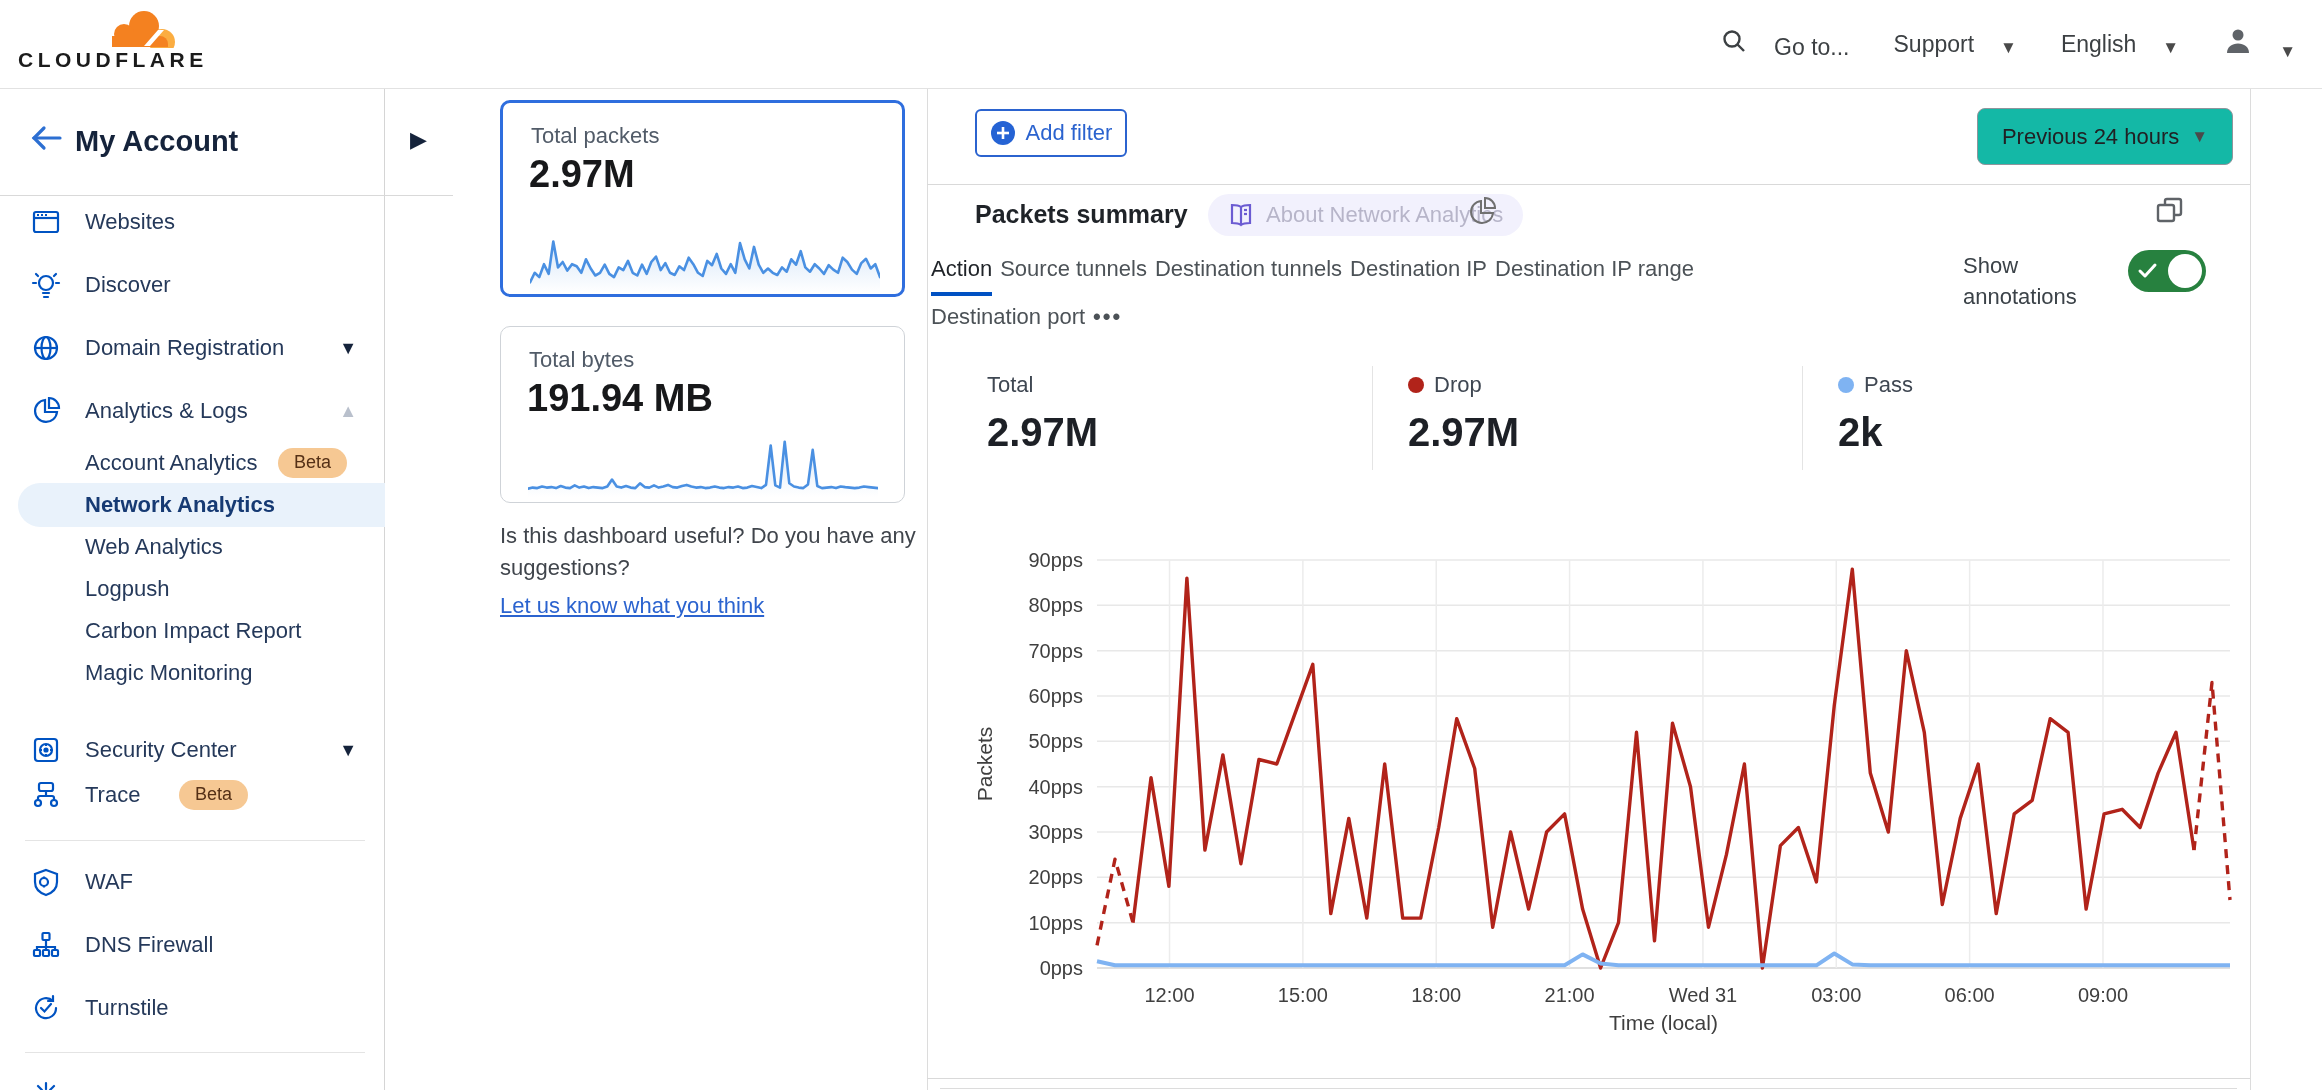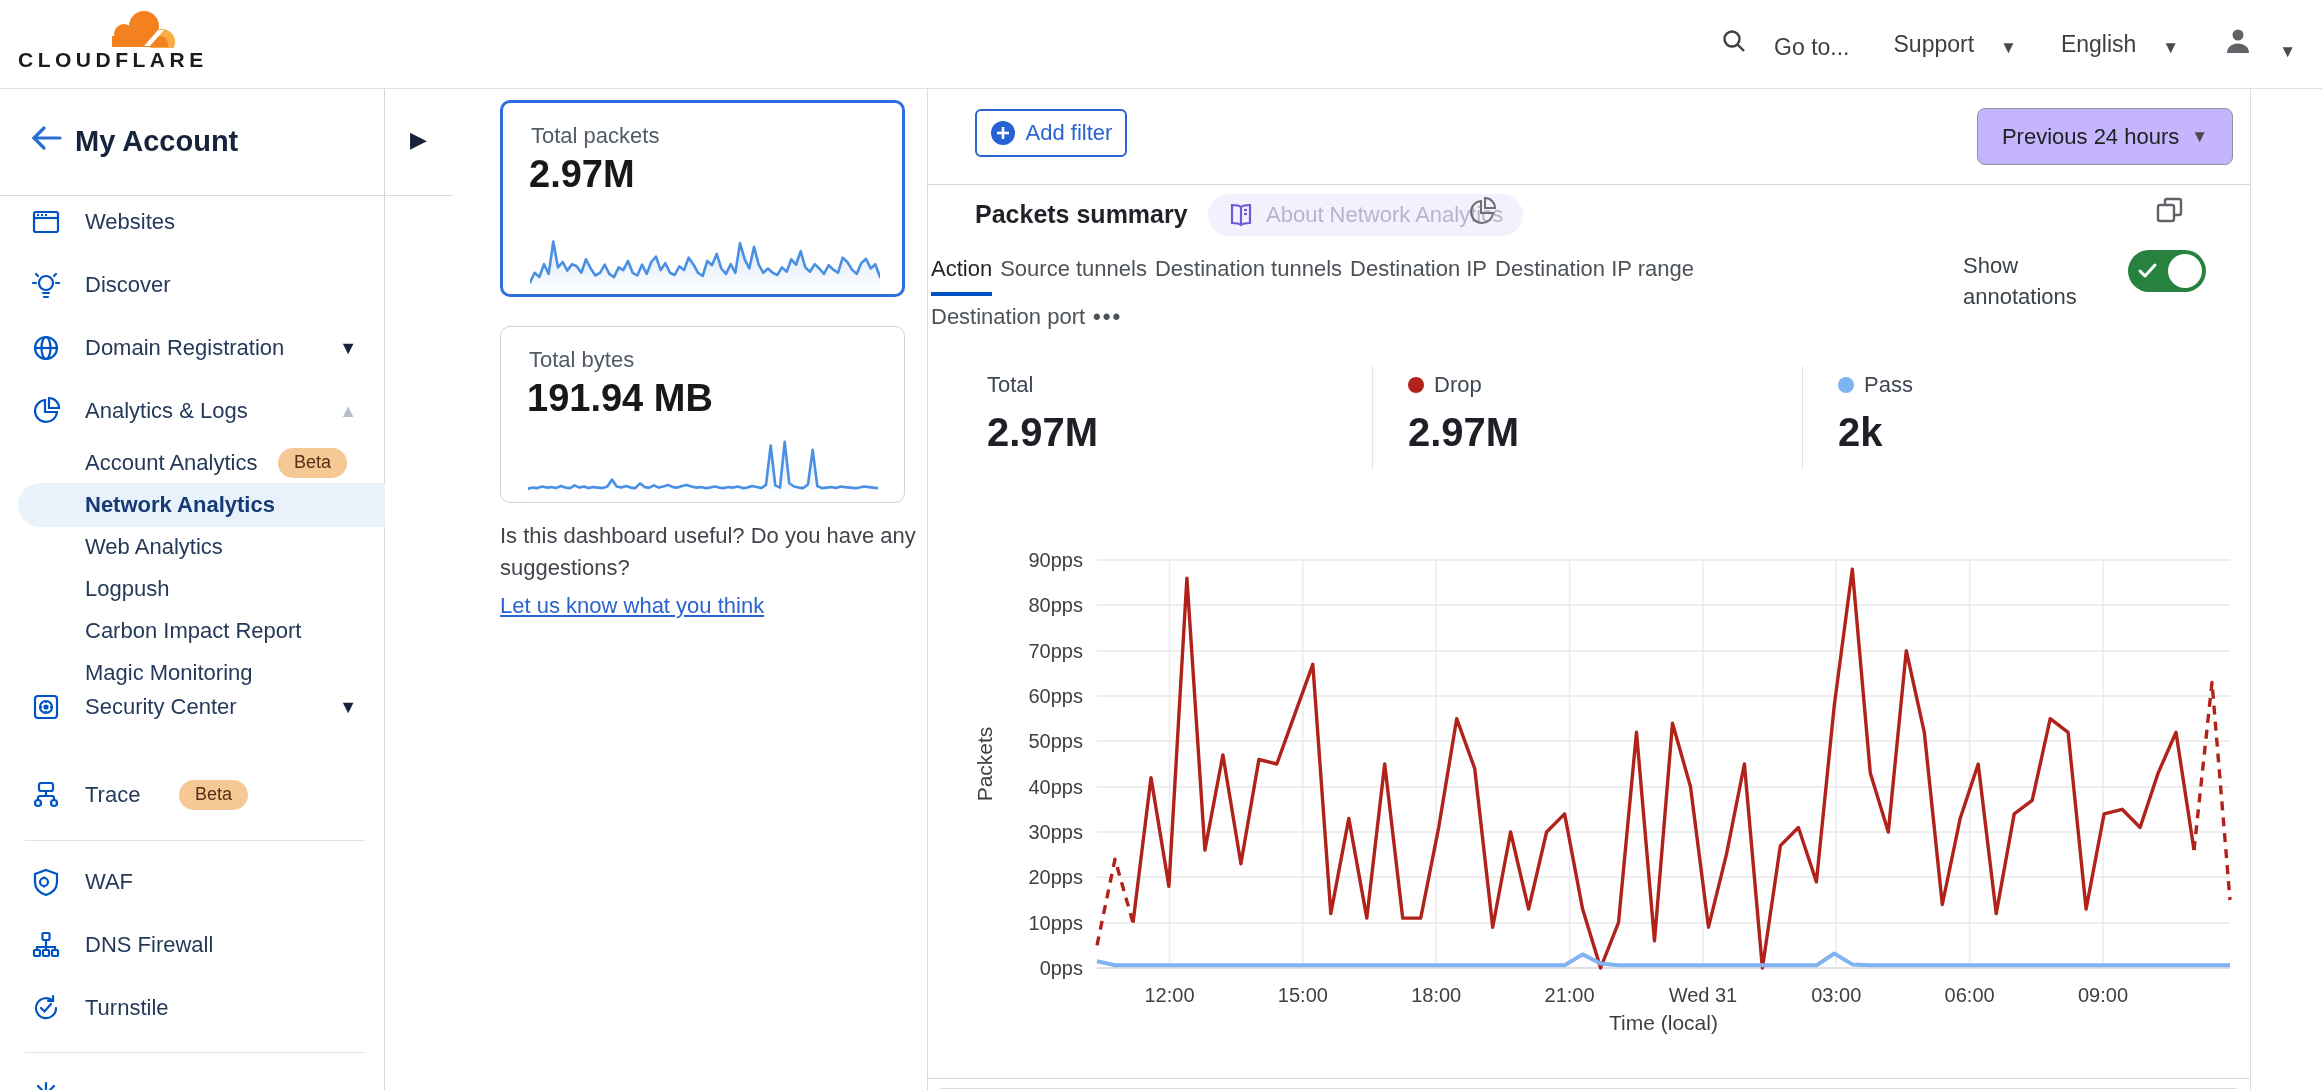--- a/index.html
+++ b/index.html
@@ -40,21 +40,21 @@
   .mcard .cvalue { position:absolute; left:26px; top:50px; font-size:38px; font-weight:bold; color:#17181a; }
   .feedback { position:absolute; left:500px; top:520px; width:430px; font-size:22px; color:#40454c; line-height:32px; }
   .feedback a { color:#2b63cf; text-decoration:underline; cursor:pointer; }
 
   
   .vline { position:absolute; top:89px; height:1001px; width:1px; background:#dcdcdc; }
   .hline { position:absolute; height:1px; background:#d9d9d9; }
   .addfilter { position:absolute; left:975px; top:109px; width:152px; height:48px; background:#fff;
     border:2px solid var(--accent,#2b63cf); border-radius:6px; display:flex; align-items:center;
     justify-content:center; gap:10px; font-size:22px; color:var(--accent,#2b63cf); cursor:pointer; }
-  .timerange { position:absolute; left:1977px; top:108px; width:256px; height:57px; background:#c4b5fd;
+  .timerange { position:absolute; left:1977px; top:108px; width:256px; height:57px; background:#14b8a6;
     border:1.5px solid #8f959c; border-radius:8px; display:flex; align-items:center; justify-content:center;
     gap:12px; font-size:22px; color:#202124; cursor:pointer; }
   .panel-title { position:absolute; left:975px; top:200px; font-size:25px; font-weight:bold; color:#1f2328; }
   .about-pill { position:absolute; left:1208px; top:194px; height:42px; padding:12px 20px; background:#f2f1fd;
     border-radius:21px; display:flex; align-items:center; gap:12px; font-size:22px; color:#b7b5c9; cursor:pointer; }
   .tabs { position:absolute; left:931px; top:256px; width:860px; display:flex; flex-wrap:wrap;
     column-gap:32px; row-gap:16px; font-size:22px; color:#4c5257;gap:8px; }
   .tab { padding-bottom:10px; cursor:pointer; white-space:nowrap; }
   .tab.active { color:#1f2328; border-bottom:4px solid #0051c3; }
   .tab.more { letter-spacing:2px; font-weight:bold; color:#4c5257; }
@@ -200,21 +200,21 @@
     <div class="nav-row" style="top:478px;">
       <span class="nlabel">Logpush</span>
     </div>
     <div class="nav-row" style="top:520px;">
       <span class="nlabel">Carbon Impact Report</span>
     </div>
     <div class="nav-row" style="top:562px;">
       <span class="nlabel">Magic Monitoring</span>
     </div>
 
-    <div class="nav-row" style="top:596px;">
+    <div class="nav-row" style="top:639px;">
       <span class="nicon">
         <svg width="30" height="30" viewBox="0 0 30 30" fill="none" stroke="#0053c2" stroke-width="2.2">
           <rect x="4" y="4" width="22" height="22" rx="3"></rect>
             <circle cx="15" cy="15" r="6"></circle>
           <circle cx="15" cy="15" r="1.5" fill="#0053c2"></circle>
             <line x1="15" y1="9" x2="15" y2="11"></line>
           <line x1="15" y1="19" x2="15" y2="21"></line>
             <line x1="9" y1="15" x2="11" y2="15"></line>
             <line x1="19" y1="15" x2="21" y2="15"></line>
         </svg>

